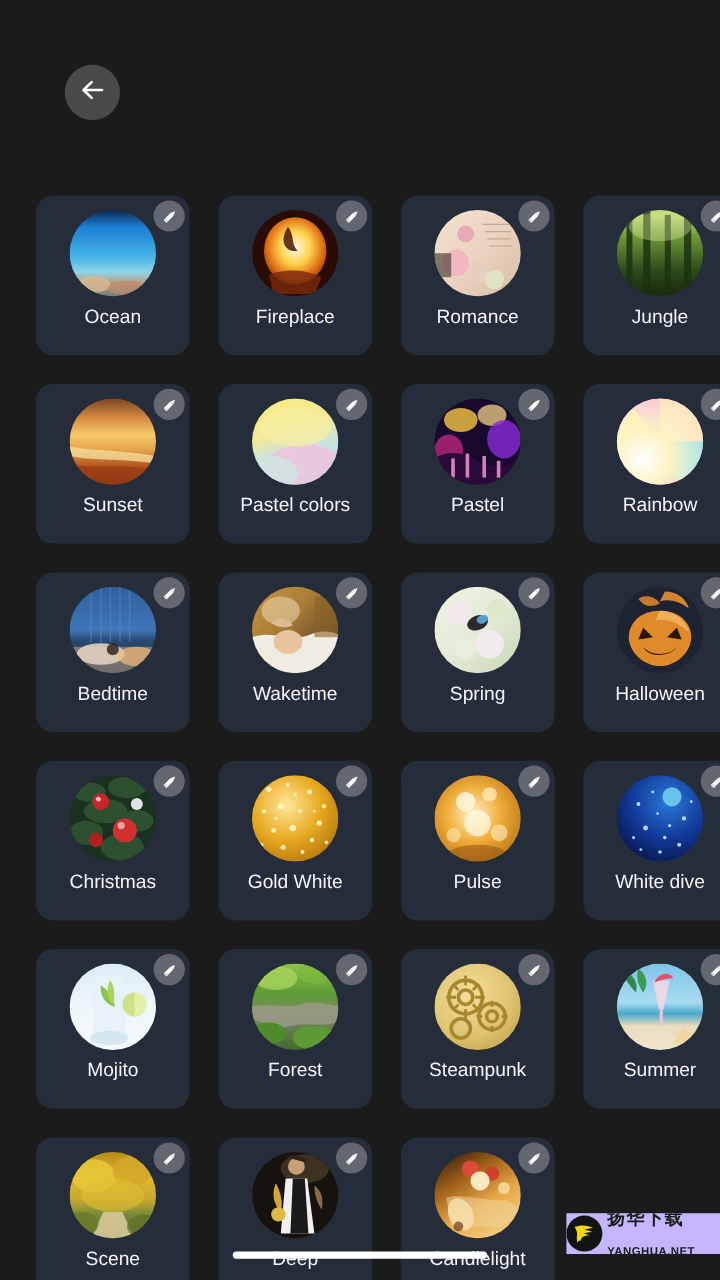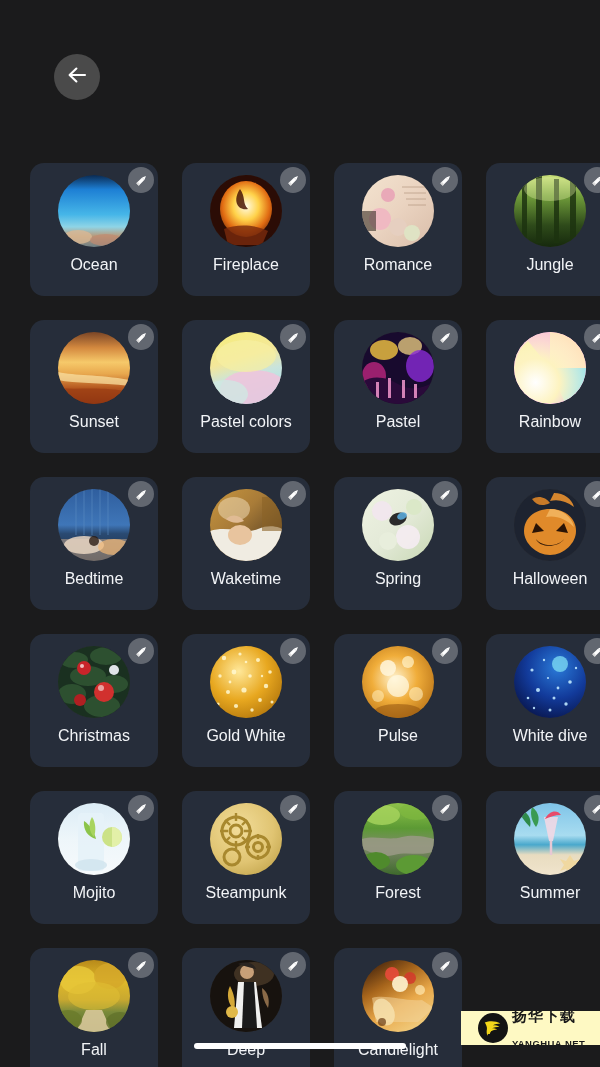--- a/index.html
+++ b/index.html
@@ -108,24 +108,24 @@
     width:26px; height:26px; border-radius:50%;
     background:rgba(122,126,133,0.72);
     display:flex; align-items:center; justify-content:center;
     cursor:pointer;
   }
   .edit-badge svg { width:15px; height:15px; display:block; }
 
   
   .watermark {
     position:absolute; right:0; bottom:22px;
-    width:139px; height:34px;
-    background:#fef9c3;
+    width:128px; height:34px;
+    background:#c4b5fd;
     display:flex; align-items:center;
-    padding-left:17px;
+    padding-left:0;
     overflow:hidden;
   }
   .wm-logo {
     width:30px; height:30px; border-radius:50%;
     background:#131313;
     display:flex; align-items:center; justify-content:center;
     flex:0 0 auto;
   }
   .wm-logo svg{ width:22px; height:22px; display:block; }
   .wm-text { margin-left:4px; line-height:1; }
@@ -718,20 +718,52 @@
                 <path d="M16 9.3 22 12l-6 2.7z" fill="#ffffff"></path>
               </g>
             </svg>
           </span>
         </div>
       </div>
       <div class="card">
         <div class="thumb">
           <svg viewBox="0 0 72 72">
             <defs>
+              <linearGradient id="g_for" x1="0" y1="0" x2="0" y2="1">
+      <stop offset="0" stop-color="#8ec24a"></stop>
+                <stop offset=".35" stop-color="#5c9a34"></stop>
+      <stop offset=".6" stop-color="#7f8a6a"></stop>
+                <stop offset="1" stop-color="#3e6a2c"></stop>
+              </linearGradient>
+            </defs>
+    <rect width="72" height="72" fill="url(#g_for)"></rect>
+    <ellipse cx="20" cy="12" rx="18" ry="10" fill="#a8d45e" opacity=".8"></ellipse>
+    <ellipse cx="54" cy="8" rx="16" ry="9" fill="#7fb83e" opacity=".7"></ellipse>
+    <path d="M0 36c14-4 26 2 40-2s32 2 32 2v12c-12 6-26 0-40 4S8 48 0 46z" fill="#9a9a86" opacity=".85"></path>
+    <ellipse cx="14" cy="58" rx="14" ry="9" fill="#4f8a2c"></ellipse>
+    <ellipse cx="52" cy="62" rx="18" ry="10" fill="#5c9a34"></ellipse>
+          </svg>
+        </div>
+        <div class="card-label">Forest</div>
+        <div class="edit-badge">
+          <span>
+            <svg viewBox="0 0 24 24">
+              <g transform="rotate(-45 12 12)">
+                <rect x="3" y="9.3" width="13" height="5.4" rx="1" fill="#ffffff"></rect>
+                <rect x="3" y="9.3" width="3.2" height="5.4" fill="#dcdcdc"></rect>
+                <path d="M16 9.3 22 12l-6 2.7z" fill="#ffffff"></path>
+              </g>
+            </svg>
+          </span>
+        </div>
+      </div>
+      <div class="card">
+        <div class="thumb">
+          <svg viewBox="0 0 72 72">
+            <defs>
               <radialGradient id="g_stp" cx=".4" cy=".35" r=".8">
       <stop offset="0" stop-color="#f2dd9a"></stop>
                 <stop offset=".6" stop-color="#e0c472"></stop>
       <stop offset="1" stop-color="#bfa148"></stop>
               </radialGradient>
             </defs>
     <rect width="72" height="72" fill="url(#g_stp)"></rect>
     <g fill="none" stroke="#a8882e" stroke-width="3">
       <circle cx="26" cy="28" r="14"></circle>
               <circle cx="26" cy="28" r="6"></circle>
@@ -755,52 +787,20 @@
                 <path d="M16 9.3 22 12l-6 2.7z" fill="#ffffff"></path>
               </g>
             </svg>
           </span>
         </div>
       </div>
       <div class="card">
         <div class="thumb">
           <svg viewBox="0 0 72 72">
             <defs>
-              <linearGradient id="g_for" x1="0" y1="0" x2="0" y2="1">
-      <stop offset="0" stop-color="#8ec24a"></stop>
-                <stop offset=".35" stop-color="#5c9a34"></stop>
-      <stop offset=".6" stop-color="#7f8a6a"></stop>
-                <stop offset="1" stop-color="#3e6a2c"></stop>
-              </linearGradient>
-            </defs>
-    <rect width="72" height="72" fill="url(#g_for)"></rect>
-    <ellipse cx="20" cy="12" rx="18" ry="10" fill="#a8d45e" opacity=".8"></ellipse>
-    <ellipse cx="54" cy="8" rx="16" ry="9" fill="#7fb83e" opacity=".7"></ellipse>
-    <path d="M0 36c14-4 26 2 40-2s32 2 32 2v12c-12 6-26 0-40 4S8 48 0 46z" fill="#9a9a86" opacity=".85"></path>
-    <ellipse cx="14" cy="58" rx="14" ry="9" fill="#4f8a2c"></ellipse>
-    <ellipse cx="52" cy="62" rx="18" ry="10" fill="#5c9a34"></ellipse>
-          </svg>
-        </div>
-        <div class="card-label">Forest</div>
-        <div class="edit-badge">
-          <span>
-            <svg viewBox="0 0 24 24">
-              <g transform="rotate(-45 12 12)">
-                <rect x="3" y="9.3" width="13" height="5.4" rx="1" fill="#ffffff"></rect>
-                <rect x="3" y="9.3" width="3.2" height="5.4" fill="#dcdcdc"></rect>
-                <path d="M16 9.3 22 12l-6 2.7z" fill="#ffffff"></path>
-              </g>
-            </svg>
-          </span>
-        </div>
-      </div>
-      <div class="card">
-        <div class="thumb">
-          <svg viewBox="0 0 72 72">
-            <defs>
               <linearGradient id="g_sum" x1="0" y1="0" x2="0" y2="1">
       <stop offset="0" stop-color="#7fc4e8"></stop>
                 <stop offset=".45" stop-color="#a8dcf0"></stop>
       <stop offset=".58" stop-color="#49a8cc"></stop>
                 <stop offset=".72" stop-color="#e8dcc0"></stop>
       <stop offset="1" stop-color="#f0e4cc"></stop>
               </linearGradient>
             </defs>
     <rect width="72" height="72" fill="url(#g_sum)"></rect>
     <path d="M4 6c10 2 14 10 12 18-6-6-10-12-12-18z" fill="#2f8a4a"></path>
@@ -838,21 +838,21 @@
             </defs>
     <rect width="72" height="72" fill="url(#g_fal)"></rect>
     <ellipse cx="20" cy="20" rx="18" ry="14" fill="#e8c83a" opacity=".85"></ellipse>
     <ellipse cx="52" cy="16" rx="16" ry="13" fill="#d4a82a" opacity=".8"></ellipse>
     <ellipse cx="36" cy="36" rx="26" ry="14" fill="#e0be34" opacity=".6"></ellipse>
     <path d="M28 50h16l10 22H18z" fill="#d8c89a" opacity=".9"></path>
     <ellipse cx="10" cy="60" rx="14" ry="10" fill="#6a7a2a" opacity=".8"></ellipse>
     <ellipse cx="62" cy="62" rx="14" ry="10" fill="#62722a" opacity=".8"></ellipse>
           </svg>
         </div>
-        <div class="card-label">Fall</div>
+        <div class="card-label">Scene</div>
         <div class="edit-badge">
           <span>
             <svg viewBox="0 0 24 24">
               <g transform="rotate(-45 12 12)">
                 <rect x="3" y="9.3" width="13" height="5.4" rx="1" fill="#ffffff"></rect>
                 <rect x="3" y="9.3" width="3.2" height="5.4" fill="#dcdcdc"></rect>
                 <path d="M16 9.3 22 12l-6 2.7z" fill="#ffffff"></path>
               </g>
             </svg>
           </span>

